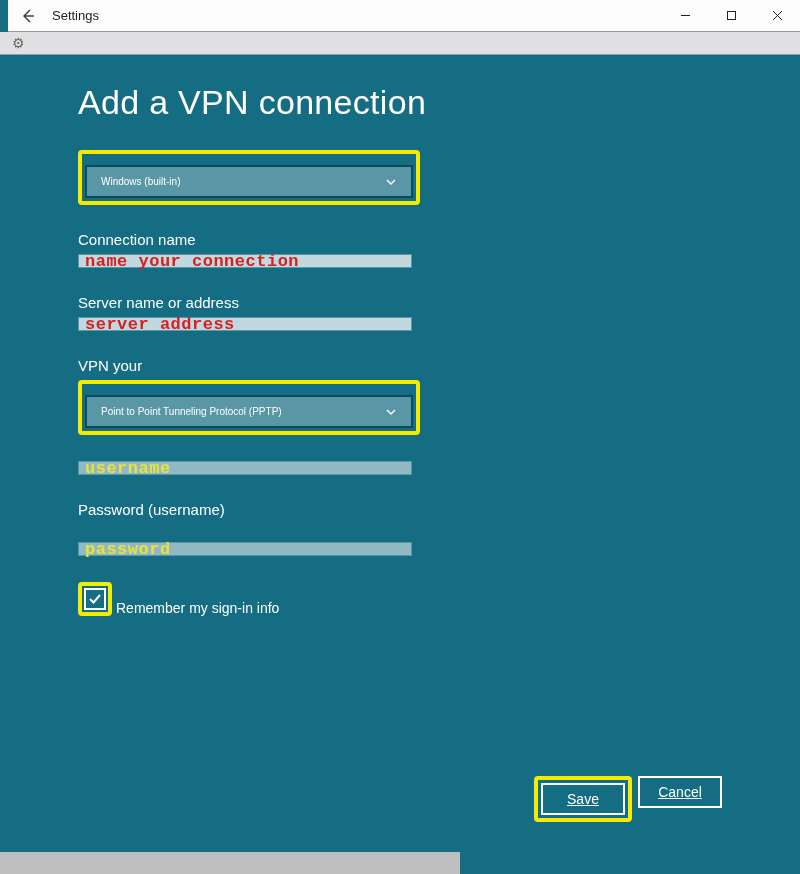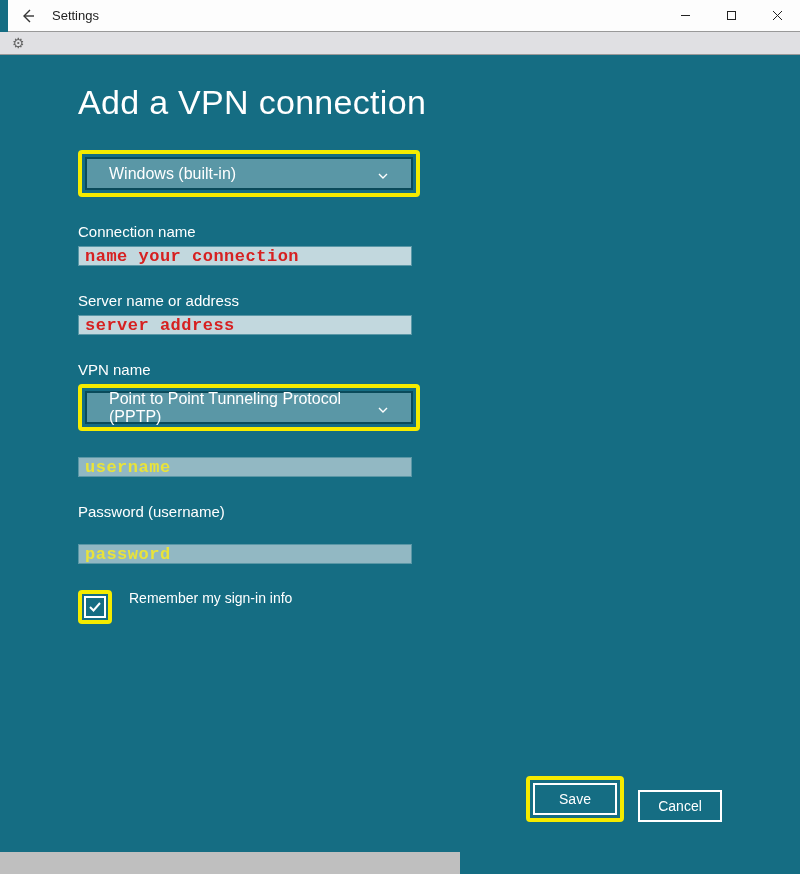--- a/index.html
+++ b/index.html
@@ -96,55 +96,55 @@
     }
 
     .select {
       width: 328px;
       height: 33px;
       background: #5a97a6;
       border: 2px solid #0a4a5a;
       display: flex;
       align-items: center;
       justify-content: space-between;
-      padding: 0 22px;
+      padding: 0 14px;
       color: #fff;
-      font-size: 16px;
+      font-size: 10px;
       cursor: pointer;
+      margin-top: 8px;
     }
     .select .chev {
       width: 12px; height: 12px;
       display: inline-block;
     }
     .select .chev svg { width: 12px; height: 12px; }
 
     .text-input {
       width: 334px;
-      height: 20px;
+      height: 14px;
       background: #c2d8de;
       border: 1px solid #5a97a6;
       padding: 0 6px;
       display: flex;
       align-items: center;
     }
     .text-input .annot {
       font-family: "Courier New", monospace;
       font-weight: bold;
       font-size: 17px;
       color: #d62020;
       letter-spacing: 0.5px;
     }
     .text-input .annot.yellow { color: #e9e33a; }
     .text-input.darker { background: #92b8c3; margin-top: 24px; }
 
     .check-row {
       display: flex;
-      align-items: flex-start;
+      align-items: flex-end;
       margin-top: 4px;
-      gap: 13px;
     }
     .checkwrap {
       border: 4px solid #f5eb00;
       border-radius: 4px;
       padding: 2px;
       display: inline-flex;
     }
     .checkbox {
       width: 22px; height: 22px;
       border: 2px solid #fff;
@@ -152,22 +152,23 @@
       background: transparent;
     }
     .checkbox svg { width: 14px; height: 14px; }
     .check-label { margin-left: 4px; font-size: 14px; }
 
     .footer {
       position: absolute;
       right: 78px;
       bottom: 30px;
       display: flex;
-      gap: 14px;
-      align-items: flex-end;
+      gap: 6px;
+      align-items: flex-start;
+      text-decoration: underline;
     }
     .dlg-btn {
       width: 84px; height: 32px;
       border: 2px solid #fff;
       background: transparent;
       color: #fff;
       font-size: 14px;
       display: flex; align-items: center; justify-content: center;
       cursor: pointer;
     }
@@ -237,21 +238,21 @@
   </div>
 
   <div class="field">
     <div class="label">Server name or address</div>
     <div class="text-input">
       <span class="annot">server address</span>
     </div>
   </div>
 
   <div class="field">
-    <div class="label">VPN name</div>
+    <div class="label">VPN your</div>
     <div class="highlight-wrap">
       <div class="select">
         <span>Point to Point Tunneling Protocol (PPTP)</span>
         <span class="chev">
           <svg viewBox="0 0 12 12">
               <path d="M2 4 L6 8 L10 4" stroke="#fff" stroke-width="1.4" fill="none"></path>
             </svg>
         </span>
       </div>
     </div>

